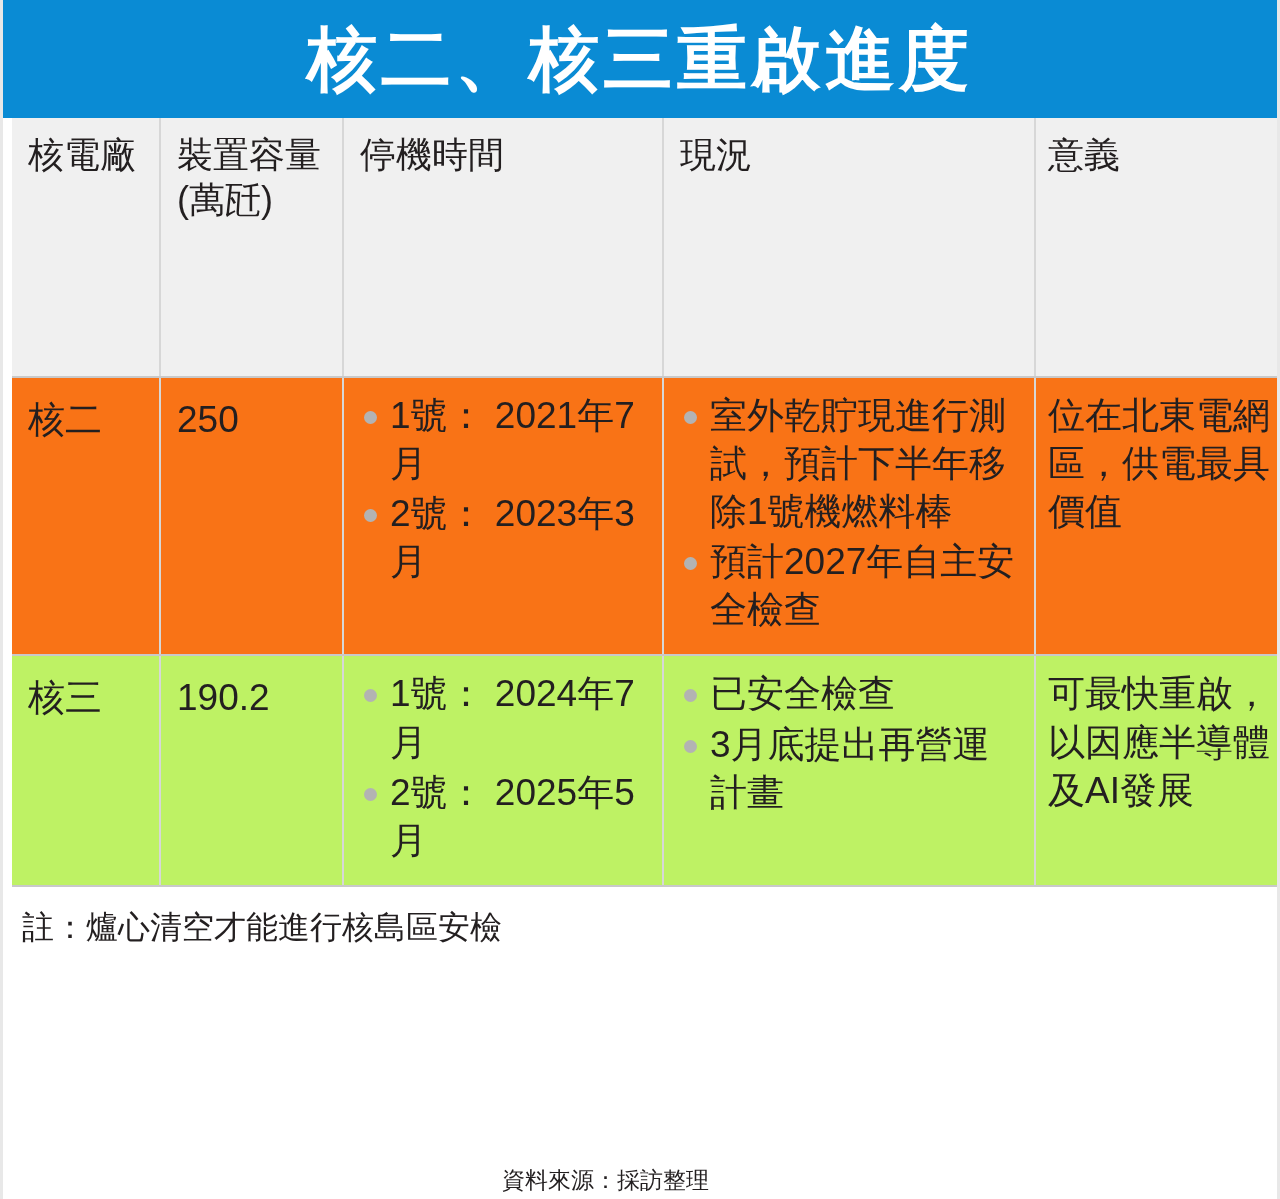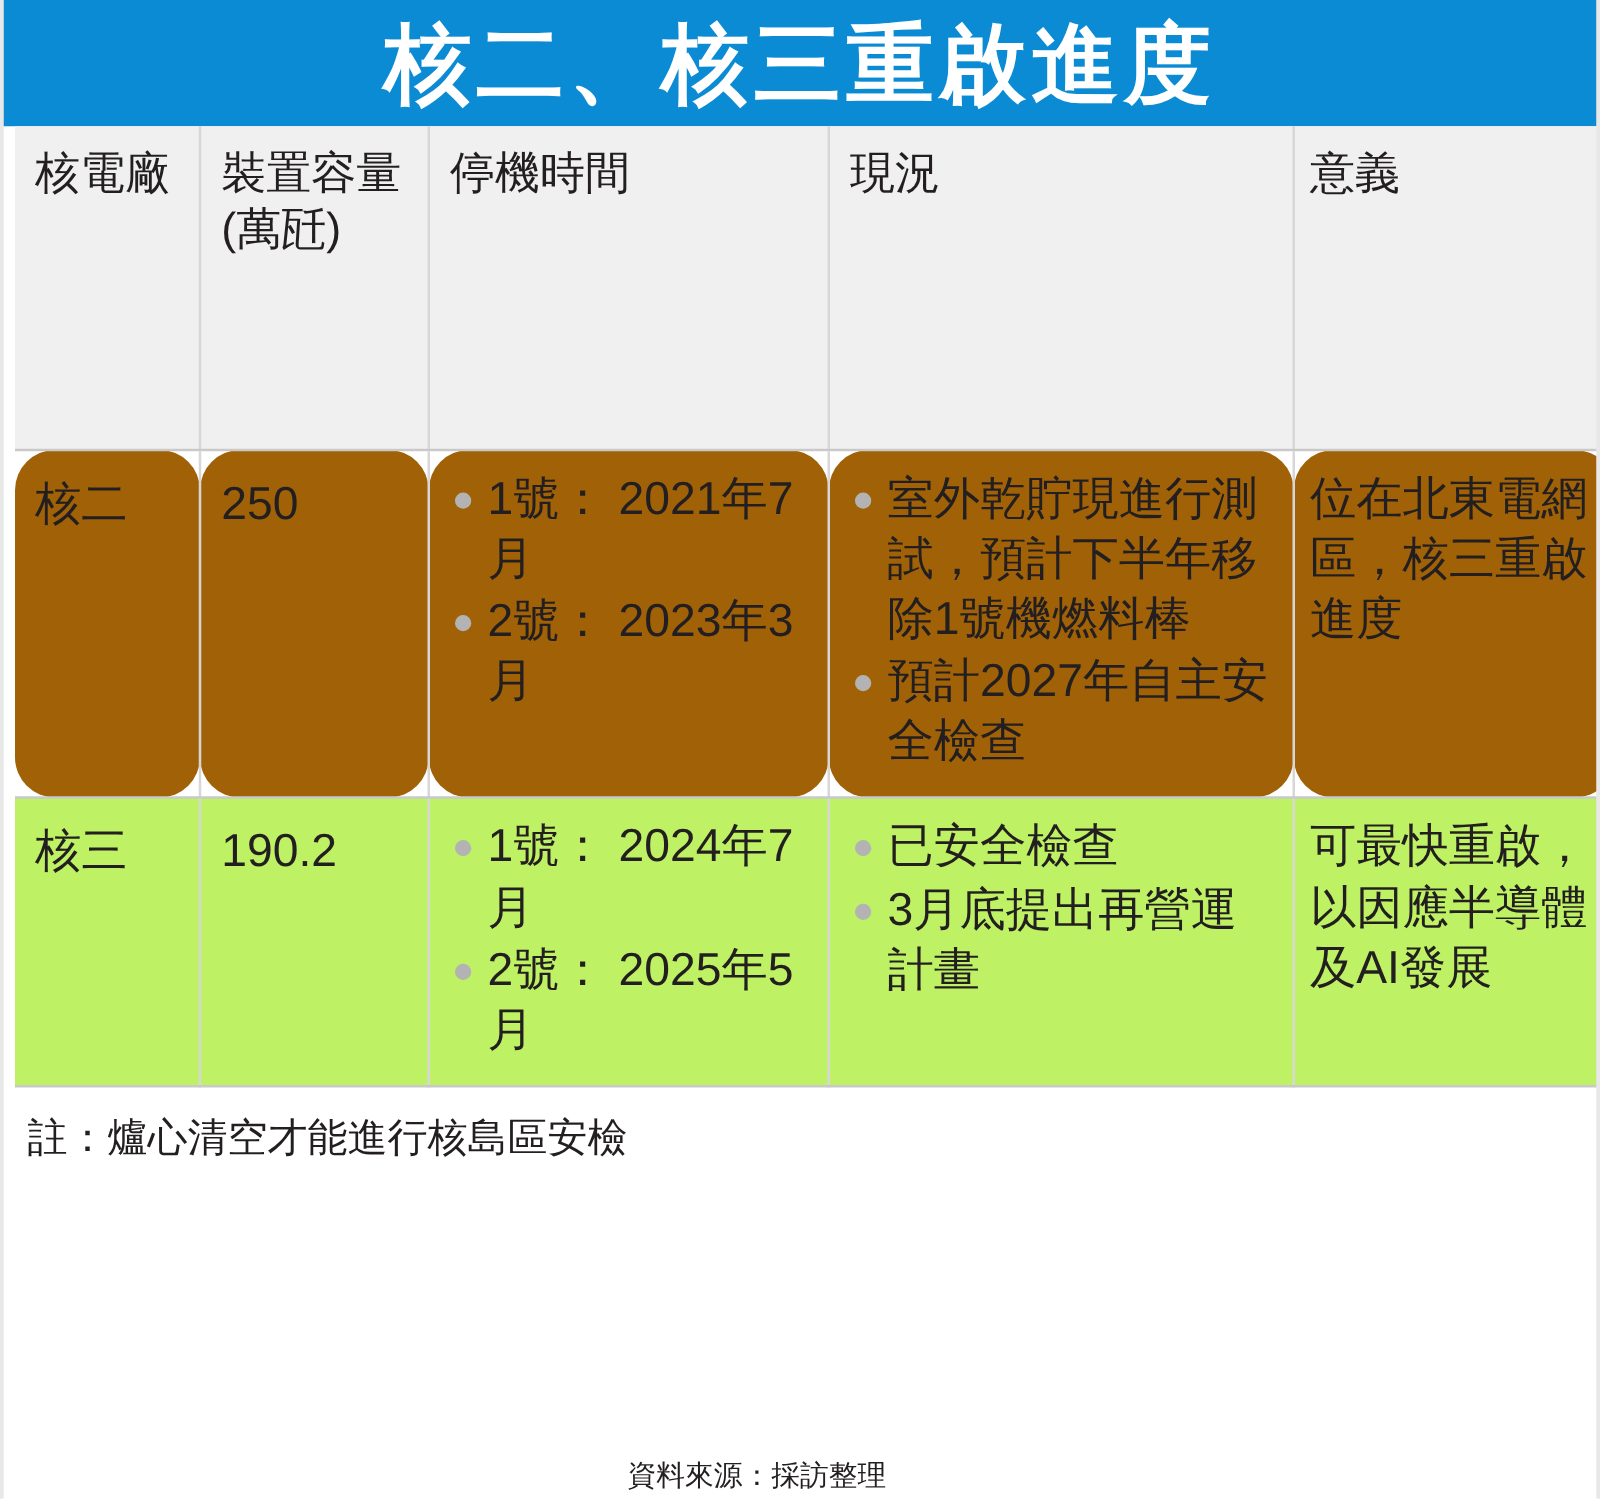--- a/index.html
+++ b/index.html
@@ -18,21 +18,21 @@
     width: 1280px;
     height: 1199px;
     position: relative;
     box-sizing: border-box;
     display: flex;
     flex-direction: column;
   }
   
   .title-bar {
     background: #0a8bd4;
-    height: 101px;
+    height: 118px;
     display: flex;
     align-items: center;
     justify-content: center;
     flex: 0 0 auto;
   }
   .title-bar .title-text {
     color: #ffffff;
     font-size: 70px;
     font-weight: bold;
     letter-spacing: 4px;
@@ -62,21 +62,21 @@
   .table th:last-child, .table td:last-child { border-right: none; padding-left: 12px; }
 
   thead th {
     background: #f0f0f0;
     font-size: 36px;
     line-height: 1.26;
     height: 226px;
     color: #231f20;
     border-bottom: 3px solid #b9b9b9;
   }
-  tbody tr.row-yellow td { background: #a16207; border-radius: 32px; }
+  tbody tr.row-yellow td { background: #f97316; }
   tbody tr.row-blue td { background: #bef264; }
 
   tbody td {
     font-size: 37px;
     line-height: 1.28;
   }
   tbody td.cell-plant { padding-top: 18px; }
   tbody td.cell-cap { padding-top: 18px; }
 
   
@@ -177,21 +177,21 @@
             <li>2號： 2023年3月</li>
           </ul>
         </td>
         <td>
           <ul class="bullets">
             <li>室外乾貯現進行測試，預計下半年移除1號機燃料棒</li>
             <li>預計2027年自主安全檢查</li>
           </ul>
         </td>
         <td>
-          <div class="cell-text">位在北東電網區，核三重啟進度</div>
+          <div class="cell-text">位在北東電網區，供電最具價值</div>
         </td>
       </tr>
       <tr class="row-blue">
         <td class="cell-plant">核三</td>
         <td class="cell-cap">190.2</td>
         <td>
           <ul class="bullets">
             <li>1號： 2024年7月</li>
             <li>2號： 2025年5月</li>
           </ul>

